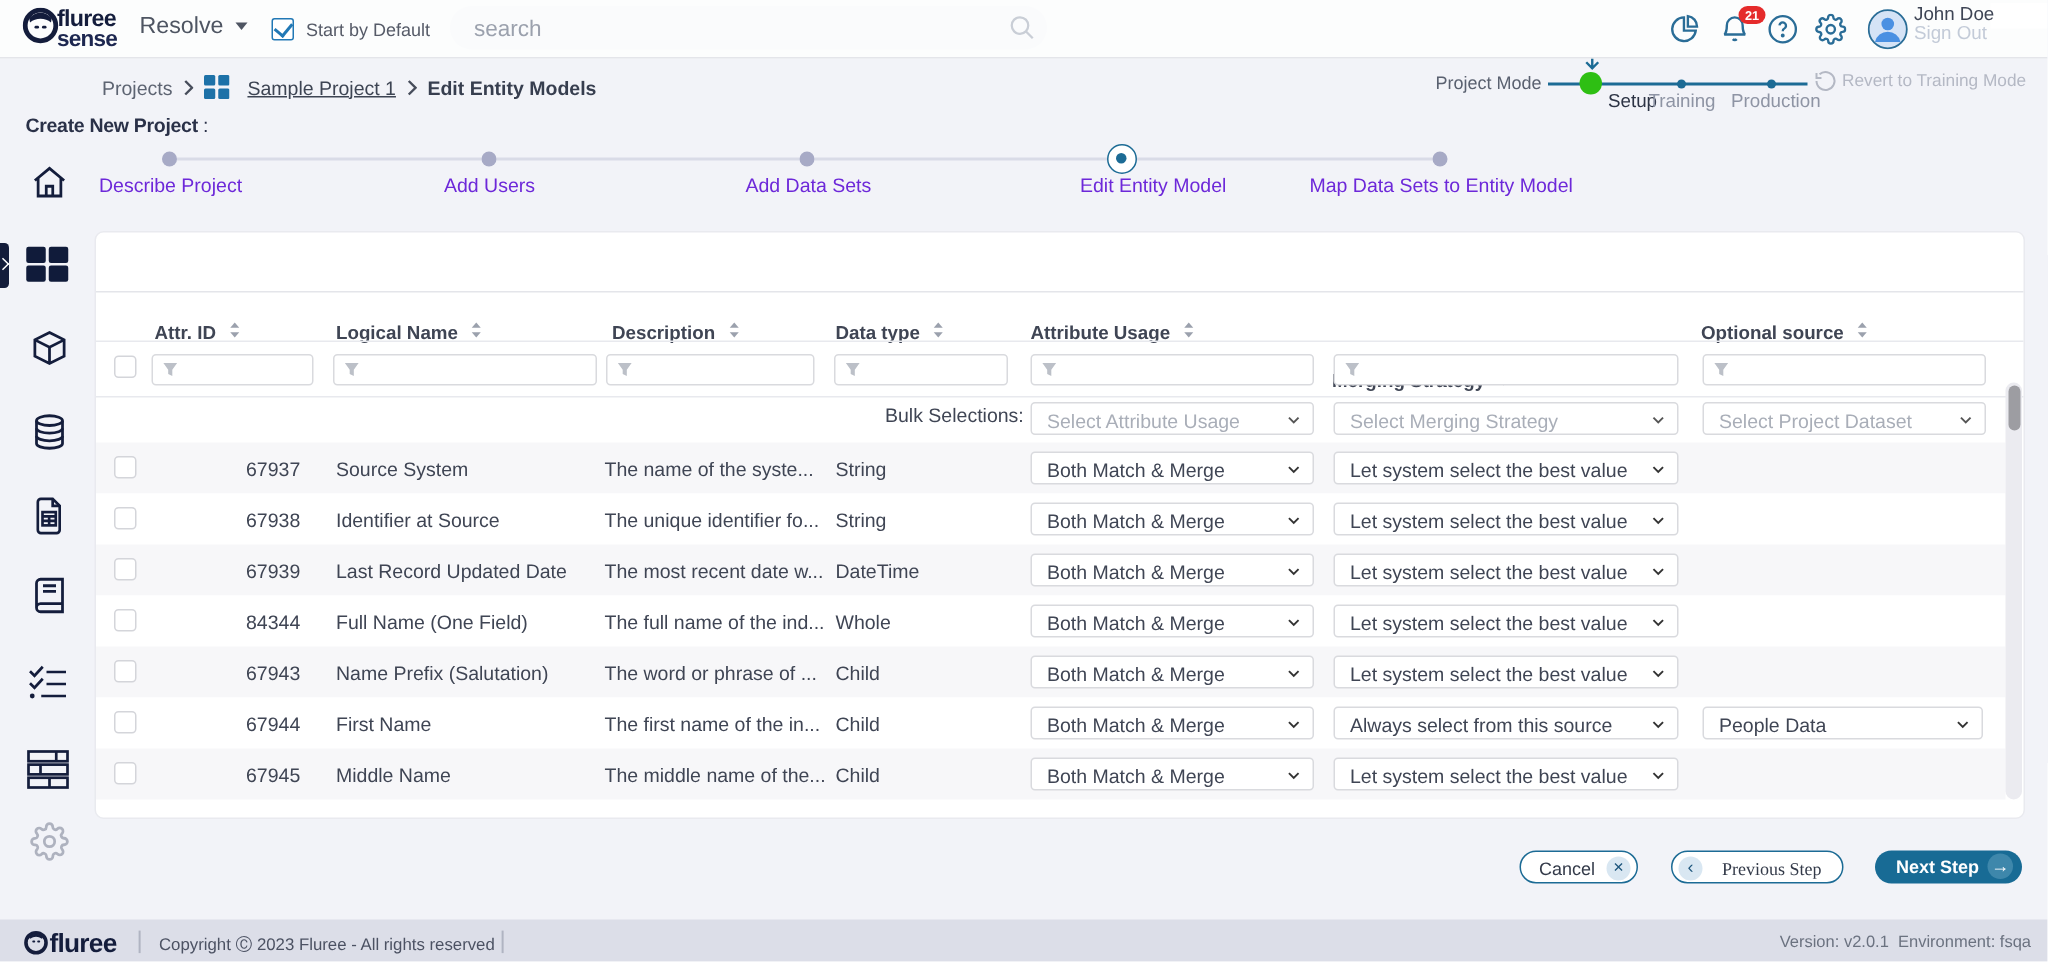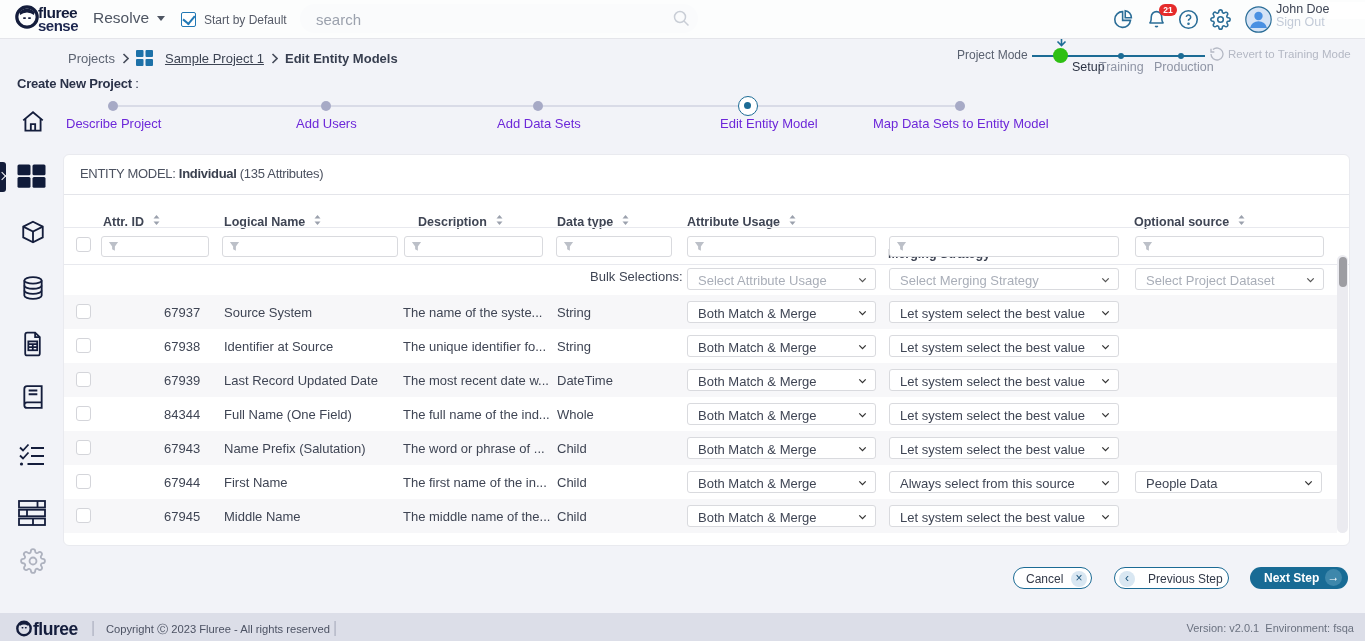--- a/index.html
+++ b/index.html
@@ -243,33 +243,32 @@
       <path d="M15 18.5 v6.5"></path>
     </svg>
   <svg class="sicon" style="top:548px;" width="26" height="26" viewBox="0 0 24 24" fill="none" stroke="#aeb2bf" stroke-width="1.7">
       <circle cx="12" cy="12" r="3.2"></circle>
       <path d="M19.4 15a1.65 1.65 0 0 0 .33 1.82l.06.06a2 2 0 1 1-2.83 2.83l-.06-.06a1.65 1.65 0 0 0-1.82-.33 1.65 1.65 0 0 0-1 1.51V21a2 2 0 1 1-4 0v-.09A1.65 1.65 0 0 0 9 19.4a1.65 1.65 0 0 0-1.82.33l-.06.06a2 2 0 1 1-2.83-2.83l.06-.06a1.65 1.65 0 0 0 .33-1.82 1.65 1.65 0 0 0-1.51-1H3a2 2 0 1 1 0-4h.09A1.65 1.65 0 0 0 4.6 9a1.65 1.65 0 0 0-.33-1.82l-.06-.06a2 2 0 1 1 2.83-2.83l.06.06a1.65 1.65 0 0 0 1.82.33H9a1.65 1.65 0 0 0 1-1.51V3a2 2 0 1 1 4 0v.09a1.65 1.65 0 0 0 1 1.51 1.65 1.65 0 0 0 1.82-.33l.06-.06a2 2 0 1 1 2.83 2.83l-.06.06a1.65 1.65 0 0 0-.33 1.82V9a1.65 1.65 0 0 0 1.51 1H21a2 2 0 1 1 0 4h-.09a1.65 1.65 0 0 0-1.51 1z"></path>
     </svg>
 </div>
 
 <div id="card">
   <div id="cardhead">
-    <div id="em">ENTITY MODEL: <span class="b">Individual</span> (135 Attributes)</div>
   </div>
 </div>
 
 <div class="hlabel" style="left:103px;">Attr. ID<svg class="sorticon" width="9" height="12" viewBox="0 0 9 12">
       <path d="M4.5 1 7.5 4.5 h-6 Z" fill="#9ba1ad"></path>
       <path d="M4.5 11 1.5 7.5 h6 Z" fill="#9ba1ad"></path>
     </svg></div>
 <div class="hlabel" style="left:224px;">Logical Name<svg class="sorticon" width="9" height="12" viewBox="0 0 9 12">
       <path d="M4.5 1 7.5 4.5 h-6 Z" fill="#9ba1ad"></path>
       <path d="M4.5 11 1.5 7.5 h6 Z" fill="#9ba1ad"></path>
     </svg></div>
-<div class="hlabel" style="left:394px;padding-left:24px;">Description<svg class="sorticon" width="9" height="12" viewBox="0 0 9 12">
+<div class="hlabel" style="left:384px;padding-left:24px;">Description<svg class="sorticon" width="9" height="12" viewBox="0 0 9 12">
       <path d="M4.5 1 7.5 4.5 h-6 Z" fill="#9ba1ad"></path>
       <path d="M4.5 11 1.5 7.5 h6 Z" fill="#9ba1ad"></path>
     </svg></div>
 <div class="hlabel" style="left:557px;">Data type<svg class="sorticon" width="9" height="12" viewBox="0 0 9 12">
       <path d="M4.5 1 7.5 4.5 h-6 Z" fill="#9ba1ad"></path>
       <path d="M4.5 11 1.5 7.5 h6 Z" fill="#9ba1ad"></path>
     </svg></div>
 <div class="hlabel" style="left:687px;">Attribute Usage<svg class="sorticon" width="9" height="12" viewBox="0 0 9 12">
       <path d="M4.5 1 7.5 4.5 h-6 Z" fill="#9ba1ad"></path>
       <path d="M4.5 11 1.5 7.5 h6 Z" fill="#9ba1ad"></path>
@@ -479,21 +478,21 @@
 
 <div id="sbtrack"></div>
 <div id="sbthumb"></div>
 
 <div class="btn" id="bcancel">
     <span style="position:absolute; left:12px; top:4px;">Cancel</span>
     <span class="bcirc" style="position:absolute; right:4px; top:2.5px;">×</span>
   </div>
 <div class="btn" id="bprev">
     <span class="bcirc" style="position:absolute; left:4px; top:2.5px;">‹</span>
-    <span style="position:absolute; left:33px; top:4px;">Previous Step</span>
+    <span style="position:absolute; left:33px; top:4px;font-family:Liberation Serif, serif;">Previous Step</span>
   </div>
 <div class="btn" id="bnext">
     <span style="position:absolute; left:14px; top:4px;">Next Step</span>
     <span class="bcirc2" style="position:absolute; right:6px; top:2px;">→</span>
   </div>
 
 <div id="footer">
   <svg style="position:absolute; left:16px; top:7px;" width="80" height="18" viewBox="0 0 80 18">
     <circle cx="8" cy="8.5" r="6.7" fill="none" stroke="#141d3c" stroke-width="2.4"></circle>
     <path d="M3.5 5 Q8 2 12.5 5" fill="none" stroke="#141d3c" stroke-width="2"></path>

